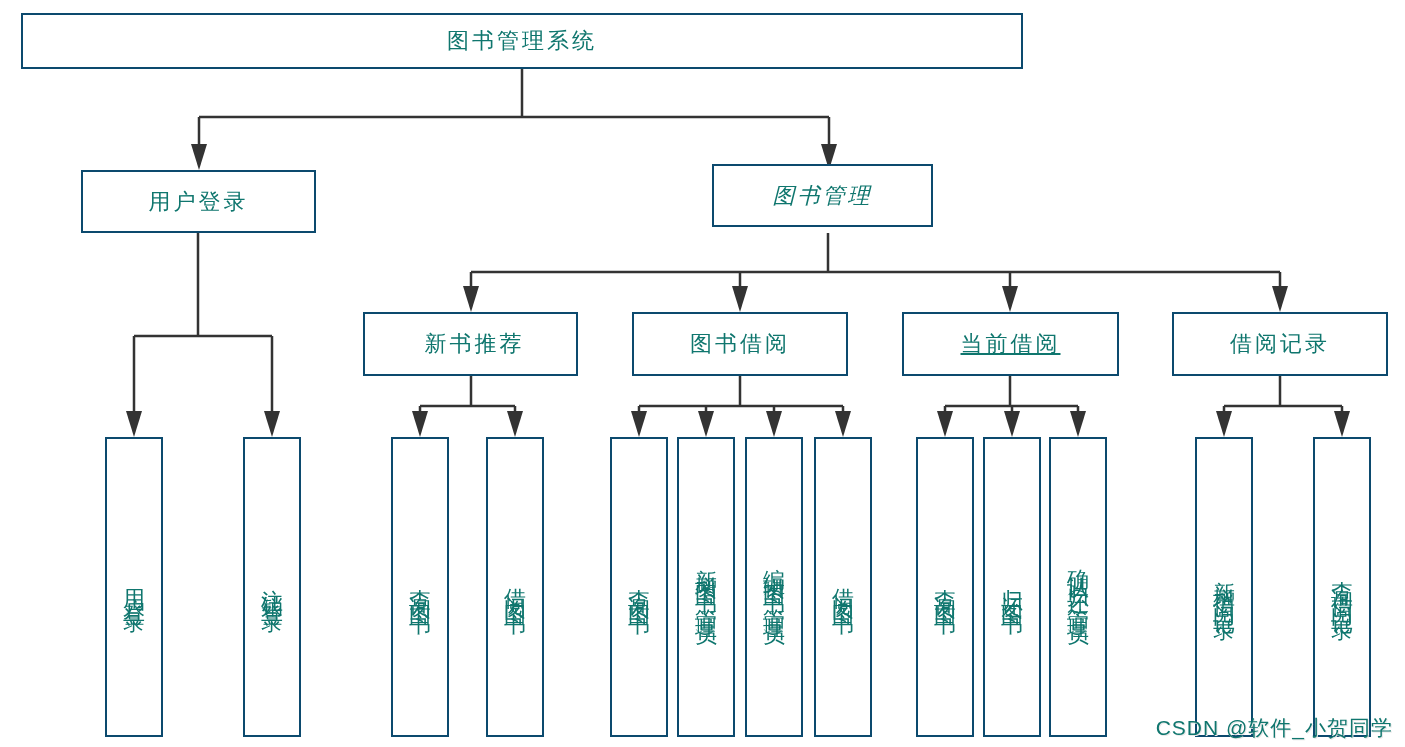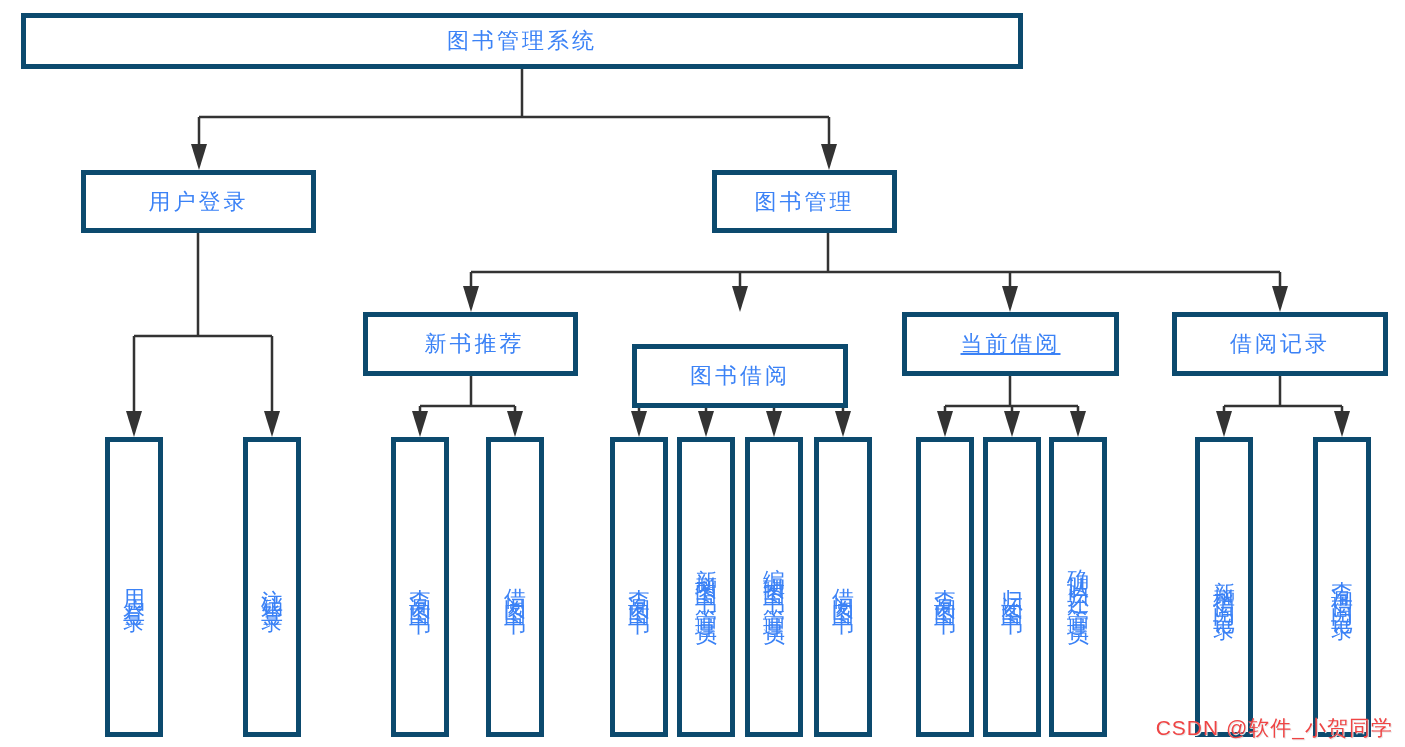--- a/index.html
+++ b/index.html
@@ -17,59 +17,59 @@
   }
   #connectors {
     position: absolute;
     left: 0; top: 0;
     width: 1405px;
     height: 747px;
   }
   .node {
     position: absolute;
     box-sizing: border-box;
-    border: 5px solid #0c4a6e;
+    border: 2px solid #0c4a6e;
     background: #ffffff;
     display: flex;
     align-items: center;
     justify-content: center;
-    color: #3b82f6;
+    color: #0f766e;
   }
   .hlabel {
     font-size: 22px;
     letter-spacing: 3px;
     white-space: nowrap;
   }
   .root-box   { left: 21px;   top: 13px;  width: 1002px; height: 56px; }
   .lvl2-a     { left: 81px;   top: 170px; width: 235px;  height: 63px; }
-  .lvl2-b     { left: 712px;  top: 170px; width: 185px;  height: 63px; }
+  .lvl2-b     { left: 712px;  top: 164px; width: 221px;  height: 63px; font-style: italic; }
   .lvl3       { top: 312px; height: 64px; }
   .lvl3-a     { left: 363px;  width: 215px; padding-left: 8px; }
-  .lvl3-b     { left: 632px;  width: 216px; margin-top: 32px; }
+  .lvl3-b     { left: 632px;  width: 216px; }
   .lvl3-c     { left: 902px;  width: 217px; text-decoration: underline; }
   .lvl3-d     { left: 1172px; width: 216px; }
   .leaf {
     top: 437px;
     width: 58px;
     height: 300px;
   }
   .vlabel {
     writing-mode: vertical-rl;
     text-orientation: mixed;
     font-size: 22px;
     letter-spacing: 8px;
     line-height: 1;
     white-space: nowrap;
   }
   .watermark {
     position: absolute;
     right: 12px;
     bottom: 5px;
     font-size: 21px;
-    color: #ef4444;
+    color: #0f766e;
     text-shadow: 1px 1px 0 #e8e8e8;
     letter-spacing: 1px;
     white-space: nowrap;
   }
   .stroke-line { stroke: #333333; stroke-width: 2.5; fill: none; }
   .arrow-head  { fill: #333333; stroke: none; }
 </style>
 </head>
 <body>
 

